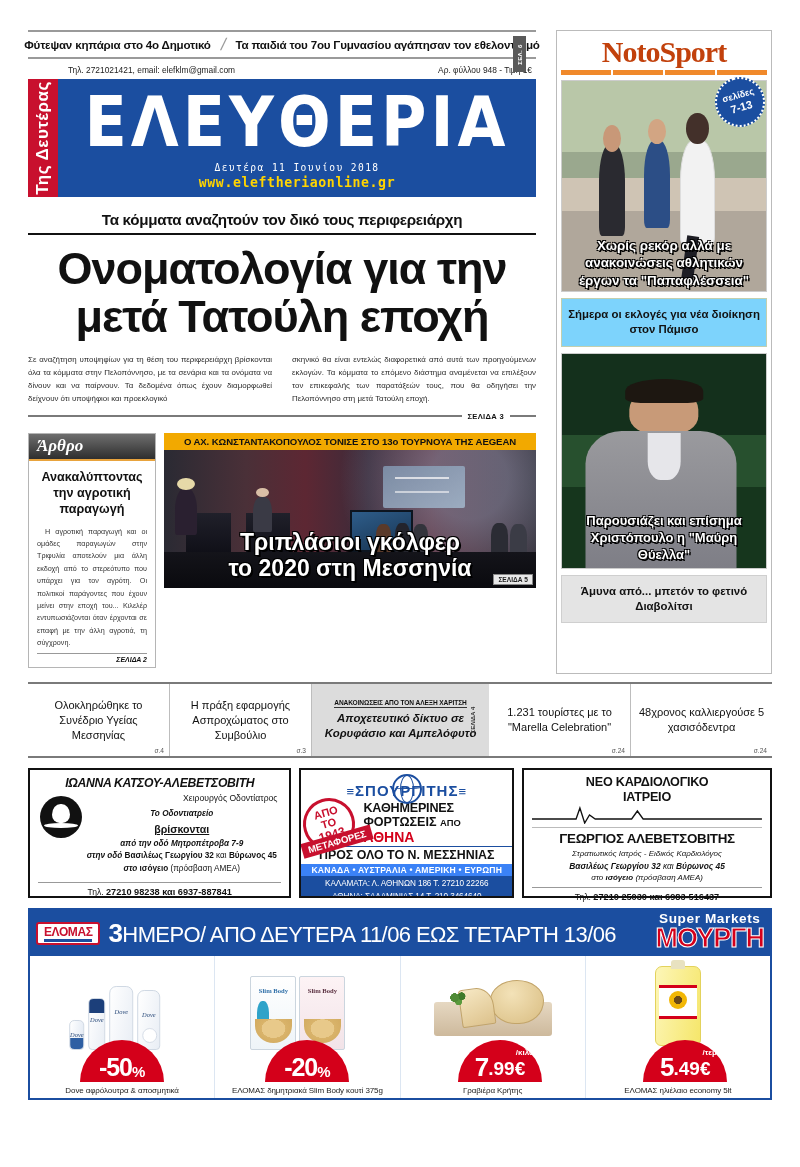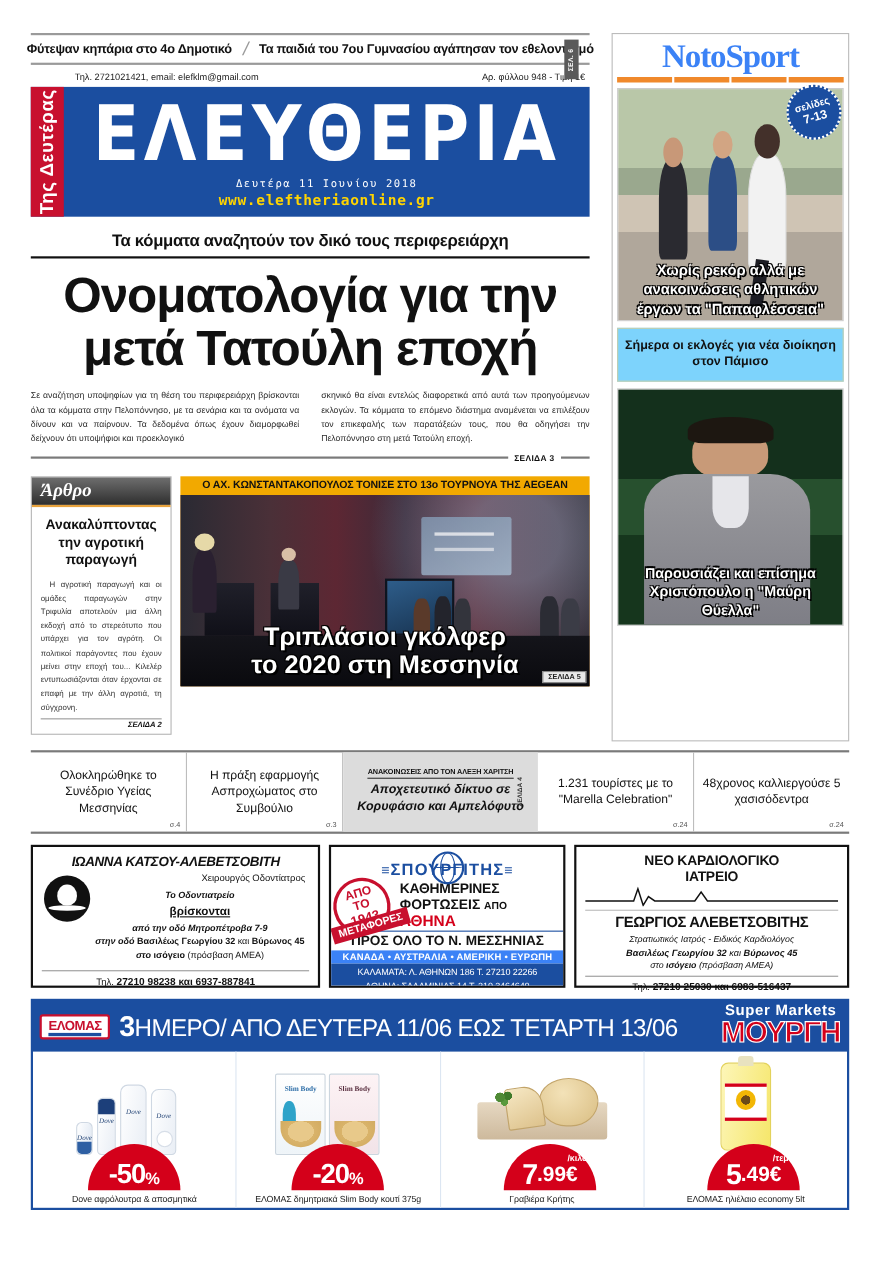--- a/index.html
+++ b/index.html
@@ -107,22 +107,22 @@
     text-align: right; font-size: 7px; font-weight: bold; font-style: italic;
     border-top: 1px solid #999; margin: 2px 8px 4px; padding-top: 2px;
   }
 
   .photo-col { flex: 1; position: relative; }
   .photo-banner {
     background: #f2a900; text-align: center; font-size: 9.6px; font-weight: bold;
     padding: 3px 0; letter-spacing: -.1px;
   }
   .photo-stage {
-    position: relative; height: 174px; overflow: hidden;
-    background: #a16207;
+    position: relative; height: 138px; overflow: hidden;
+    background: #ec4899;
   }
   .stage-bg { position:absolute; inset:0;
     background:
       radial-gradient(circle at 82% 22%, rgba(140,150,175,.55) 0 12%, transparent 40%),
       linear-gradient(90deg,#2a2a33 0%,#4a3038 22%,#5d2733 38%,#3a2b3a 55%,#5a2631 72%,#2a242c 100%);
   }
   .stage-screen { position:absolute; left:59%; top:12%; width:22%; height:30%;
     background: linear-gradient(150deg,#7e8fa8,#9fb0c4); border-radius:2px; opacity:.95;}
   .stage-screen:after { content:""; position:absolute; left:14%; top:26%; width:66%; height:5%;
     background:rgba(255,255,255,.75); box-shadow:0 14px 0 rgba(255,255,255,.6);}
@@ -640,21 +640,21 @@
       </div>
 
     </div>
   </div>
 
   <div style="position:absolute; left:556px; top:30px; width:216px; height:644px;
               border:1px solid #bbb; background:#fff; padding:4px;">
 
     <div style="text-align:center; padding-top:2px;">
       <div style="font-family:'Liberation Serif',serif; font-size:30px; font-weight:bold;
-                  color:#3b82f6; letter-spacing:-1px; line-height:1;">
+                  color:#c2410c; letter-spacing:-1px; line-height:1;">
         <span>Noto</span><span>Sport</span>
       </div>
       <div style="display:flex; gap:2px; margin-top:3px;">
         <div style="flex:1; height:5px; background:#f0892b;"></div>
         <div style="flex:1; height:5px; background:#f0892b;"></div>
         <div style="flex:1; height:5px; background:#f0892b;"></div>
         <div style="flex:1; height:5px; background:#f0892b;"></div>
       </div>
     </div>
 
@@ -688,15 +688,17 @@
                 background:linear-gradient(#14301c 0 38%, #27502e 38% 62%, #16361d 62% 100%);">
       <div style="position:absolute;left:50%;transform:translateX(-50%);top:16%;width:34%;height:22%;background:#c89a78;border-radius:46% 46% 40% 40%;"></div>
       <div style="position:absolute;left:50%;transform:translateX(-50%);top:12%;width:38%;height:11%;background:#1d1711;border-radius:50% 50% 20% 20%;"></div>
       <div style="position:absolute;left:50%;transform:translateX(-52%);top:36%;width:74%;height:64%;background:linear-gradient(#9a9a9e,#7e7e86);border-radius:24% 24% 0 0;"></div>
       <div style="position:absolute;left:50%;transform:translateX(-50%);top:37%;width:16%;height:22%;background:#e6e6ea;border-radius:0 0 40% 40%;"></div>
       <div style="position:absolute;left:0;right:0;bottom:4px; text-align:center; color:#fff;
                   font-size:13px; font-weight:bold; line-height:1.32; padding:0 5px;
                   text-shadow:1.5px 1.5px 0 #000,-1px -1px 0 #000,1px -1px 0 #000,-1px 1px 0 #000;">Παρουσιάζει και επίσημα Χριστόπουλο η "Μαύρη Θύελλα"</div>
     </div>
 
+    <div style="margin-top:6px; background:#e4e4e4; border:1px solid #cfcfcf; text-align:center;
+                font-size:11.4px; font-weight:bold; line-height:1.34; padding:8px 6px;">Άμυνα από... μπετόν το φετινό Διαβολίτσι</div>
   </div>
 
 </div>
 
 </body></html>

